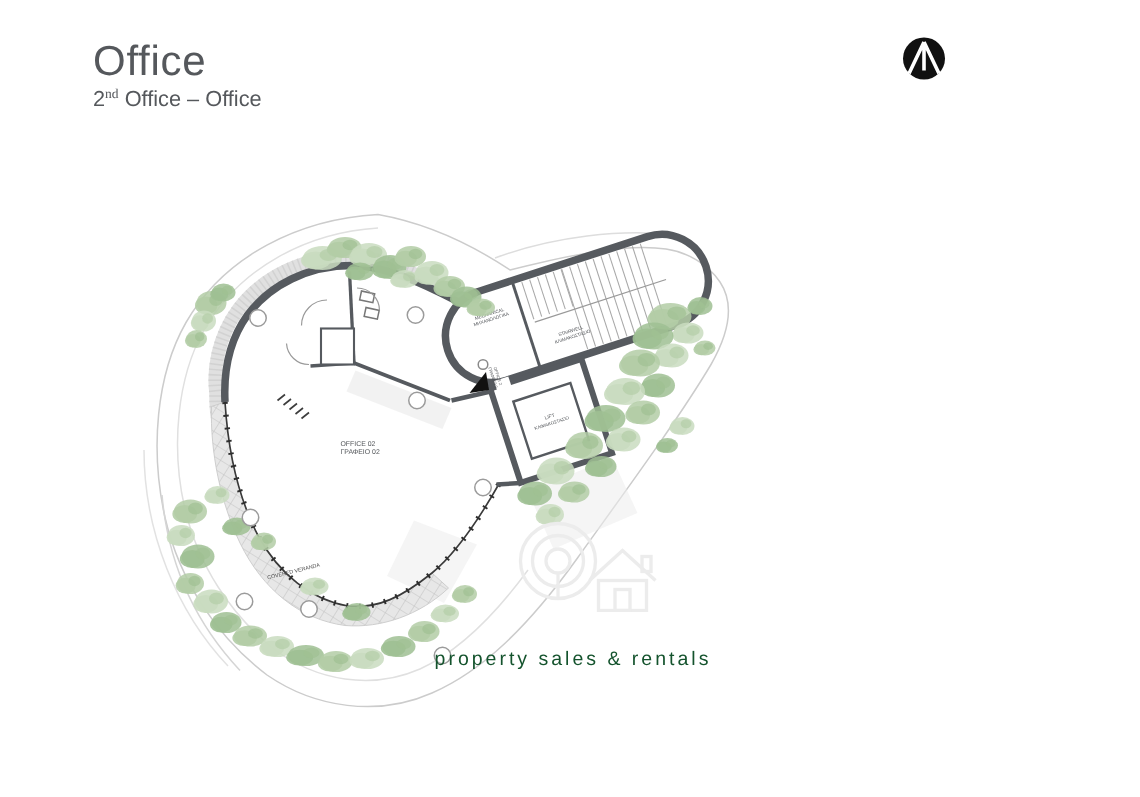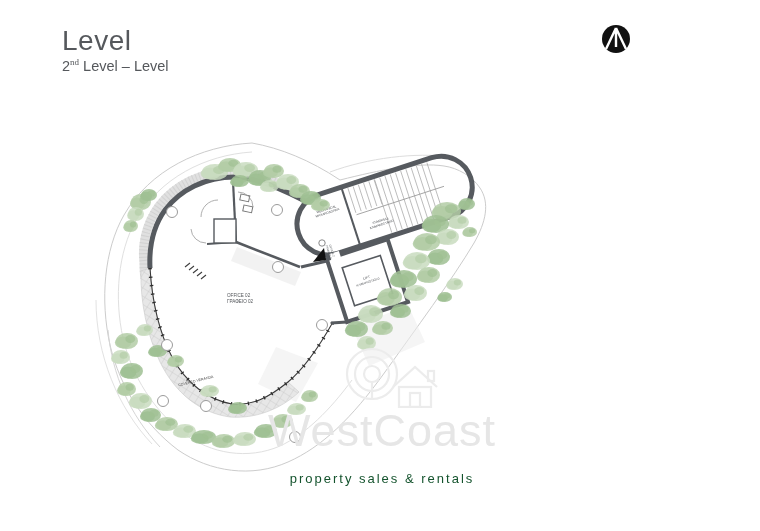--- a/index.html
+++ b/index.html
@@ -18,22 +18,22 @@
   .site{stroke:var(--site-outline,#cccccc);fill:none;stroke-width:1;}
   .lbl{fill:#53565a;}
   .lbl2{fill:#4d4d4d;}
 </style>
 </head>
 <body>
 
 <div class="stage">
 
   <div class="header">
-    <h1>Level</h1>
-    <div class="subtitle"><span>2</span><sup>nd</sup><span> Level – Level</span></div>
+    <h1>Office</h1>
+    <div class="subtitle"><span>2</span><sup>nd</sup><span> Office – Office</span></div>
   </div>
 
   <div class="north">
     <svg width="30" height="30" viewBox="0 0 30 30">
       <circle cx="15" cy="15" r="14" fill="var(--logo-black,#111)"></circle>
       <path d="M15,4 L5,25 M15,4 L25,25 M15,4 L15,23" stroke="#fff" stroke-width="2.4" fill="none"></path>
     </svg>
   </div>
 
   <svg class="plan-svg" width="760" height="531" viewBox="0 0 760 531">
@@ -331,17 +331,16 @@
         <circle cx="150" cy="32" r="8"></circle>
           <circle cx="150" cy="32" r="17"></circle>
           <circle cx="150" cy="32" r="25"></circle>
         <path d="M150,40 L150,58"></path>
         <path d="M171,45 L193,25 L215,45"></path>
         <rect x="177" y="45" width="32" height="20"></rect>
         <rect x="206" y="29" width="6" height="10"></rect>
         <rect x="188" y="51" width="10" height="14"></rect>
       </g>
     </svg>
-    <div class="wm-brand">WestCoast</div>
     <div class="wm-tagline">property sales &amp; rentals</div>
   </div>
 
 </div>
 
 </body></html>

